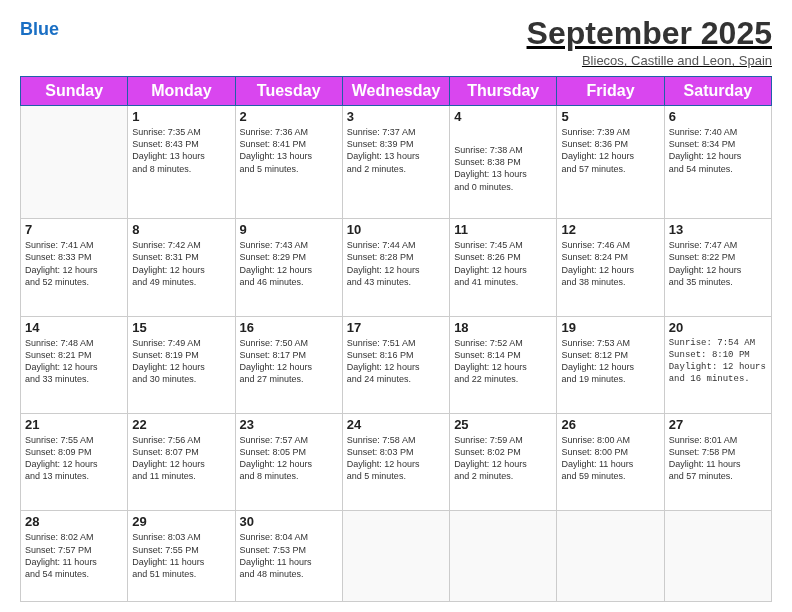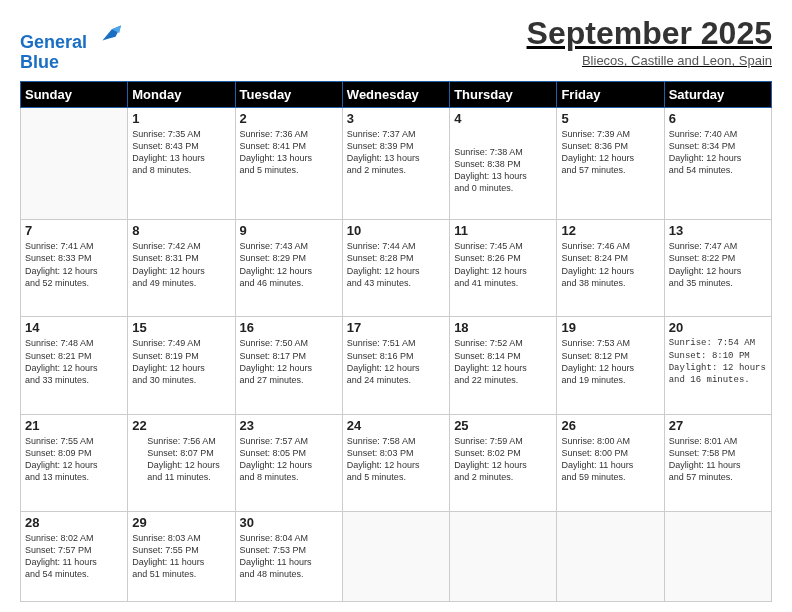--- a/index.html
+++ b/index.html
@@ -58,26 +58,26 @@
       margin-top: 2px;
     }
     .calendar {
       flex: 1;
       border: 1px solid #ccc;
       border-collapse: collapse;
       width: 100%;
       table-layout: fixed;
     }
     .calendar th {
-      background-color: #000000;
+      background-color: #d946ef;
       color: white;
-      font-size: 13px;
+      font-size: 16px;
       font-weight: bold;
       padding: 5px 4px;
-      text-align: left;
+      text-align: center;
       border: 1px solid #2060a8;
     }
     .calendar td {
       border: 1px solid #ccc;
       vertical-align: top;
       padding: 3px 4px;
       font-size: 9.5px;
       color: #333;
       height: 78px;
       width: 14.28%;
@@ -101,30 +101,20 @@
       height: 70px;
     }
   </style>
 </head>
 <body>
 
 <div class="page">
   <div class="header">
     <div class="logo">
       <div>
-        <div style="display:flex;align-items:center;">
-          <div class="logo-text">
-            <span>General</span>
-            <svg class="logo-icon" viewBox="0 0 30 30">
-              <polygon points="8,22 18,10 28,6 22,18 14,20" fill="#1a6fc4"></polygon>
-              <polygon points="18,10 28,6 26,14" fill="#4da6e8"></polygon>
-            </svg>
-          </div>
-          <div></div>
-        </div>
         <div class="logo-text" style="color:#1a6fc4;">Blue</div>
       </div>
     </div>
     <div class="title-block">
       <div class="main-title">September 2025</div>
       <div class="subtitle">Bliecos, Castille and Leon, Spain</div>
     </div>
   </div>
 
   <table class="calendar">
@@ -290,21 +280,21 @@
         <tr>
           <td>
             <span class="day-number">21</span>
             <div class="day-info" style="white-space: pre-line;">Sunrise: 7:55 AM
 Sunset: 8:09 PM
 Daylight: 12 hours
 and 13 minutes.</div>
           </td>
           <td>
             <span class="day-number">22</span>
-            <div class="day-info" style="white-space: pre-line; margin-left: 15px;">Sunrise: 7:56 AM
+            <div class="day-info" style="white-space: pre-line;">Sunrise: 7:56 AM
 Sunset: 8:07 PM
 Daylight: 12 hours
 and 11 minutes.</div>
           </td>
           <td>
             <span class="day-number">23</span>
             <div class="day-info" style="white-space: pre-line;">Sunrise: 7:57 AM
 Sunset: 8:05 PM
 Daylight: 12 hours
 and 8 minutes.</div>

